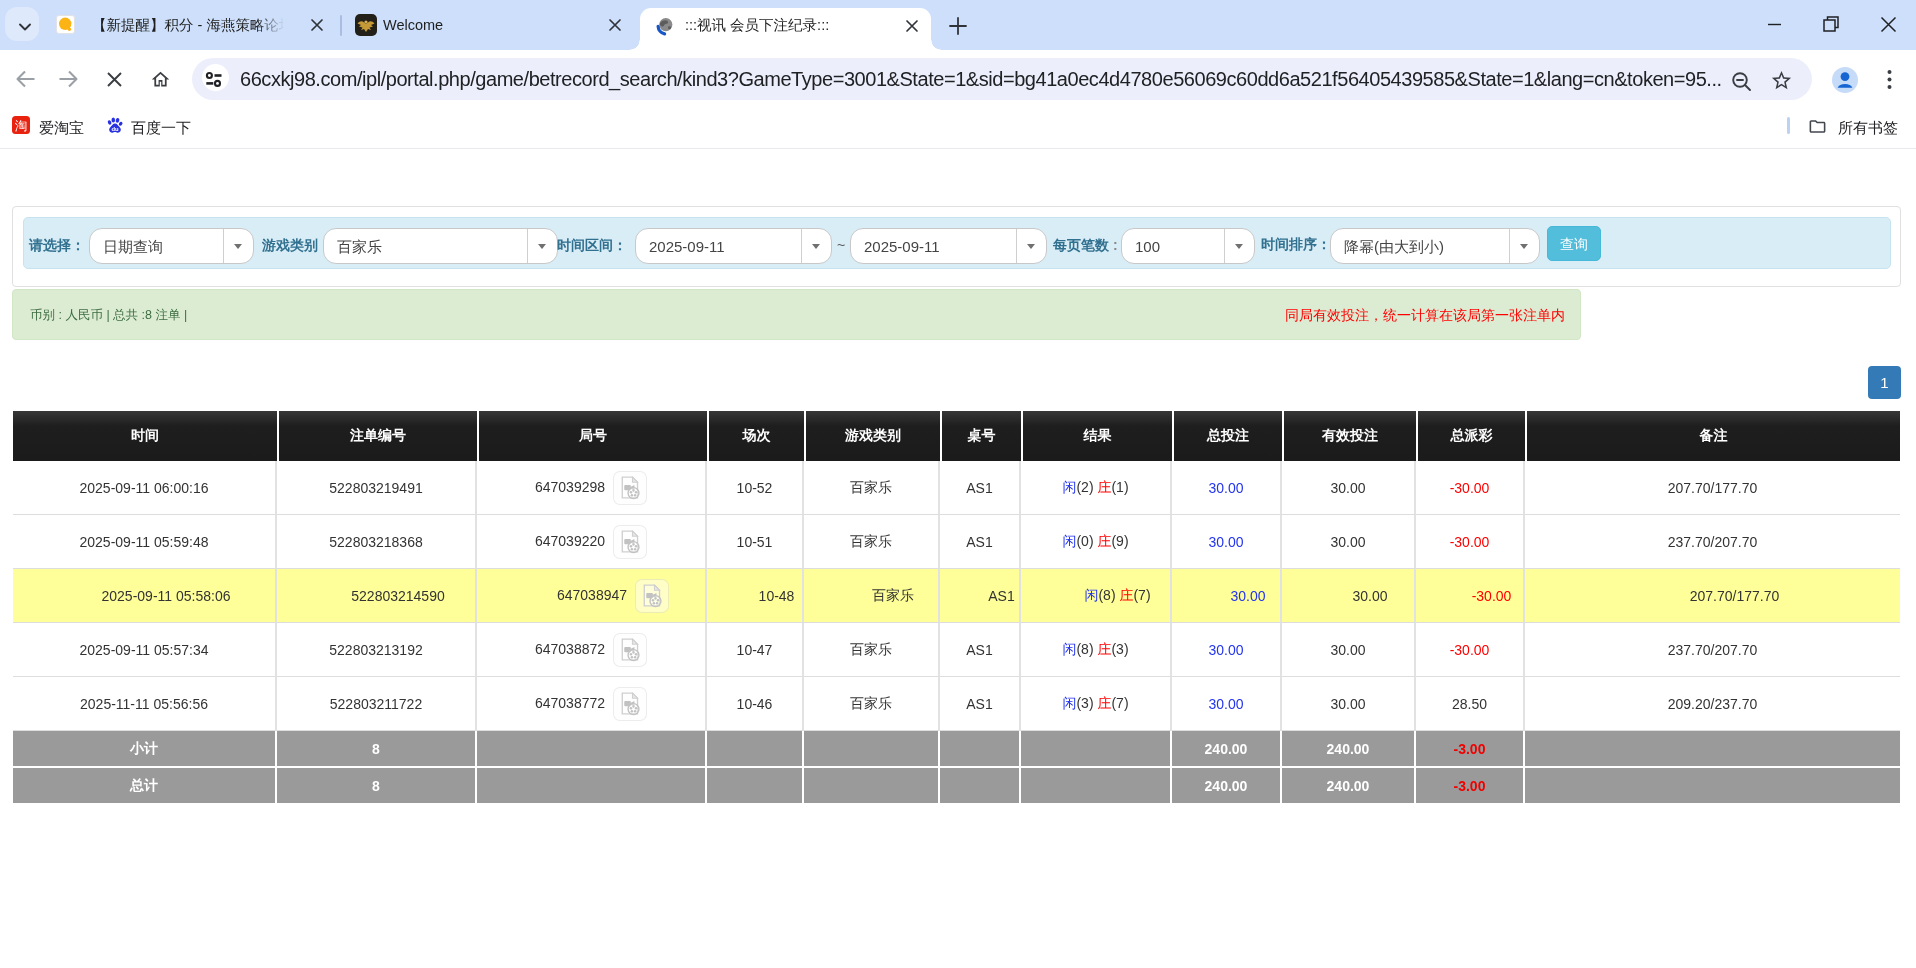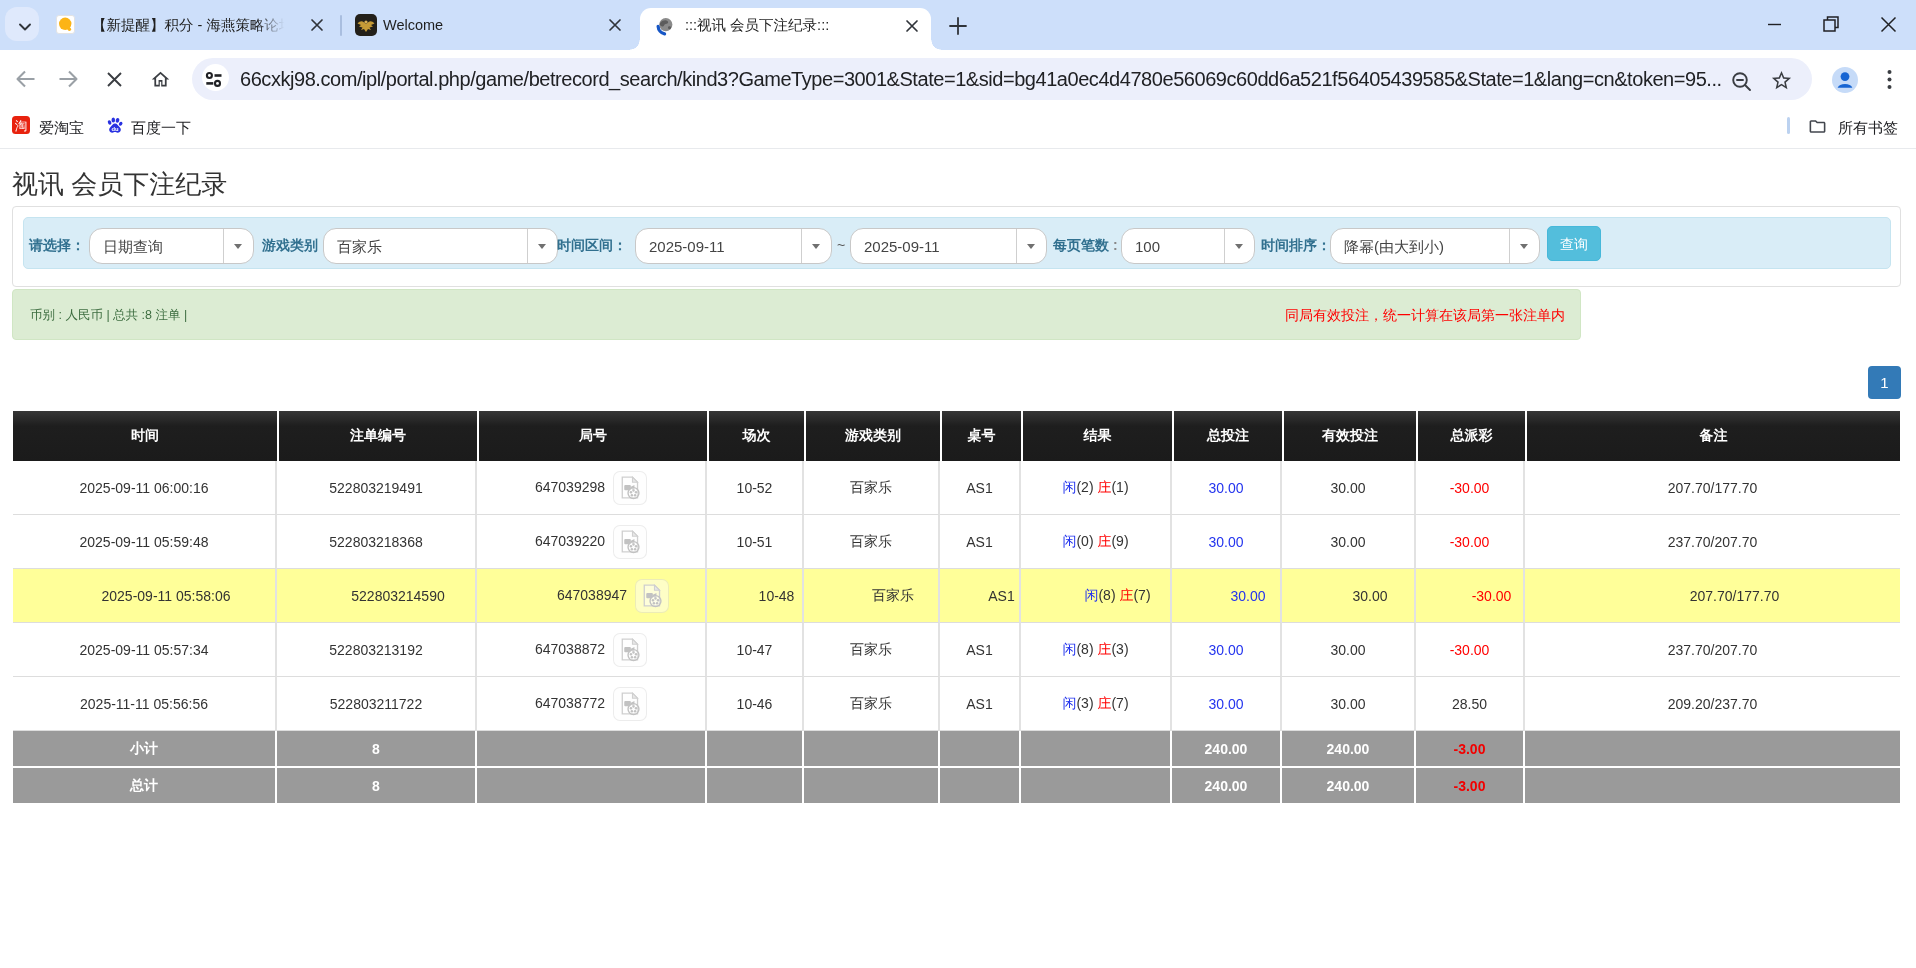--- a/index.html
+++ b/index.html
@@ -181,21 +181,20 @@
       <text x="10" y="16.2" font-size="6.5" fill="#fff" text-anchor="middle" font-family="'Liberation Sans',sans-serif" font-weight="bold">du</text>
     </svg>
 <div class="bm" style="left:131px;">百度一下</div>
 <div class="abs" style="left:1787px; top:117px; width:3px; height:17px; border-radius:2px; background:#bcd2f0;"></div>
 <svg class="abs" style="left:1808px; top:117px;" width="19" height="19" viewBox="0 0 24 24">
       <path d="M20 6h-8l-2-2H4c-1.1 0-2 .9-2 2v12c0 1.1.9 2 2 2h16c1.1 0 2-.9 2-2V8c0-1.1-.9-2-2-2zm0 12H4V6h5.17l2 2H20v10z" fill="#42464d"></path>
     </svg>
 <div class="bm" style="left:1838px;">所有书签</div>
 
 <div id="page"></div>
-<div id="ptitle">视讯 会员下注纪录</div>
 <div id="fpanel"></div>
 <div id="fbar"></div>
 <div class="flabel" style="left:29px;">请选择：</div>
 <div class="combo" style="left:89px; width:165px;">
       <span class="txt">日期查询</span>
       <span class="car"></span>
     </div>
 <div class="flabel" style="left:262px;">游戏类别</div>
 <div class="combo" style="left:323px; width:235px;">
       <span class="txt">百家乐</span>
@@ -209,21 +208,21 @@
 <div class="flabel" style="left:837px; font-weight:normal; color:#555;">~</div>
 <div class="combo" style="left:850px; width:197px;">
       <span class="txt">2025-09-11</span>
       <span class="car"></span>
     </div>
 <div class="flabel" style="left:1053px;">每页笔数<span style="color:#888;"> :</span></div>
 <div class="combo" style="left:1121px; width:134px;">
       <span class="txt">100</span>
       <span class="car"></span>
     </div>
-<div class="flabel" style="left:1261px;">时间排序：</div>
+<div class="flabel" style="left:1261px;font-family:Liberation Mono, monospace;">时间排序：</div>
 <div class="combo" style="left:1330px; width:210px;">
       <span class="txt">降幂(由大到小)</span>
       <span class="car"></span>
     </div>
 <div id="qbtn">查询</div>
 <div id="galert">
       <span class="lt">币别 : 人民币 | 总共 :8 注单 |</span>
       <span class="rt">同局有效投注，统一计算在该局第一张注单内</span>
     </div>
 <div id="pag1">1</div>

